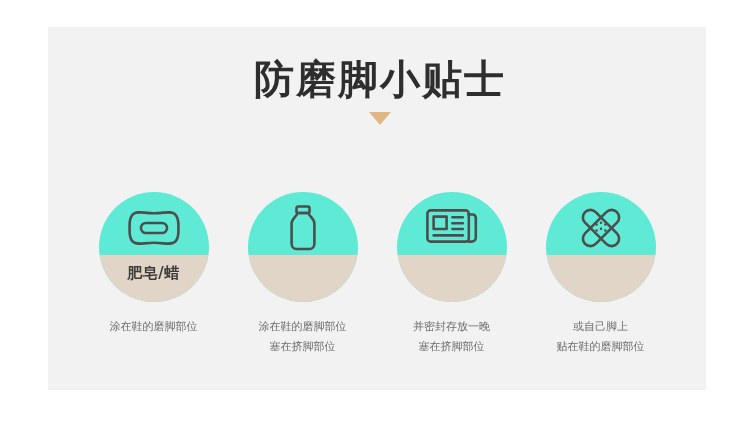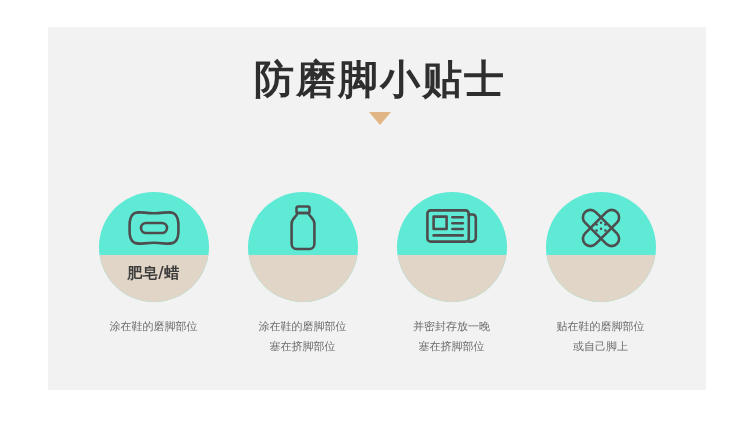--- a/index.html
+++ b/index.html
@@ -224,20 +224,20 @@
                 <circle cx="25.0" cy="19.8" r="1.25"></circle>
                 <circle cx="29.4" cy="21.4" r="1.25"></circle>
                 <circle cx="20.6" cy="27.4" r="1.25"></circle>
                 <circle cx="25.0" cy="25.8" r="1.25"></circle>
                 <circle cx="29.4" cy="27.4" r="1.25"></circle>
               </g>
             </svg>
           </div>
         </div>
         <div class="desc">
+          <span class="line">或自己脚上</span>
           <span class="line">贴在鞋的磨脚部位</span>
-          <span class="line">或自己脚上</span>
         </div>
       </div>
 
     </div>
   </div>
 </div>
 
 </body></html>

